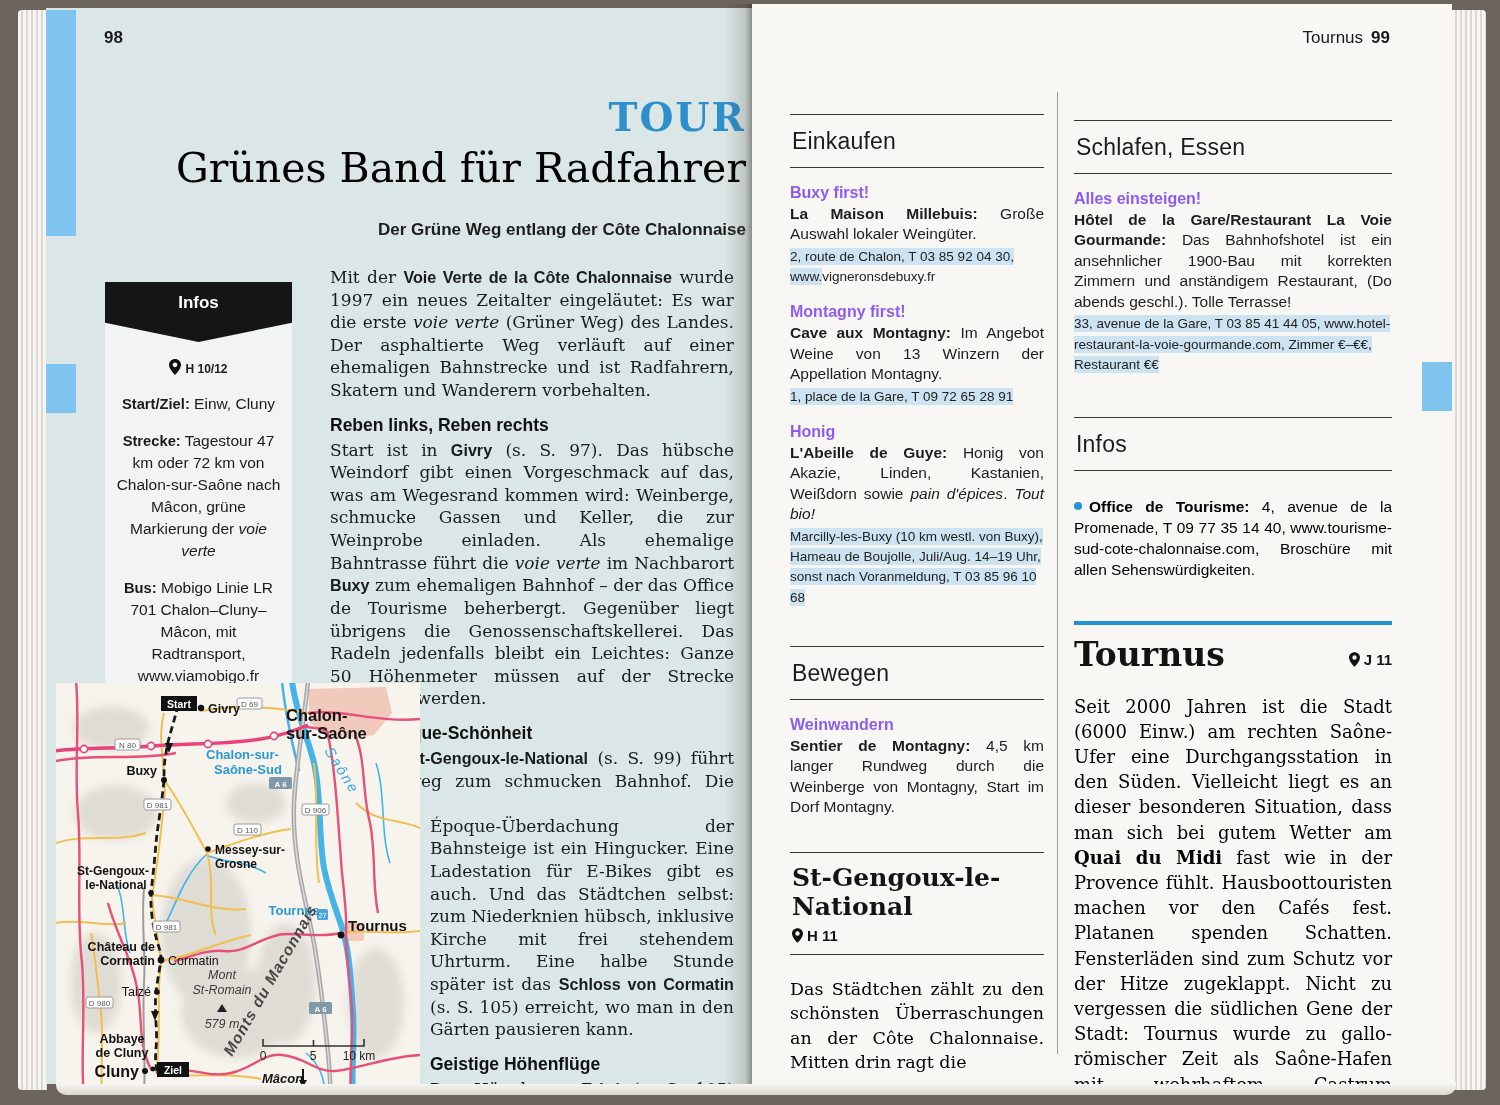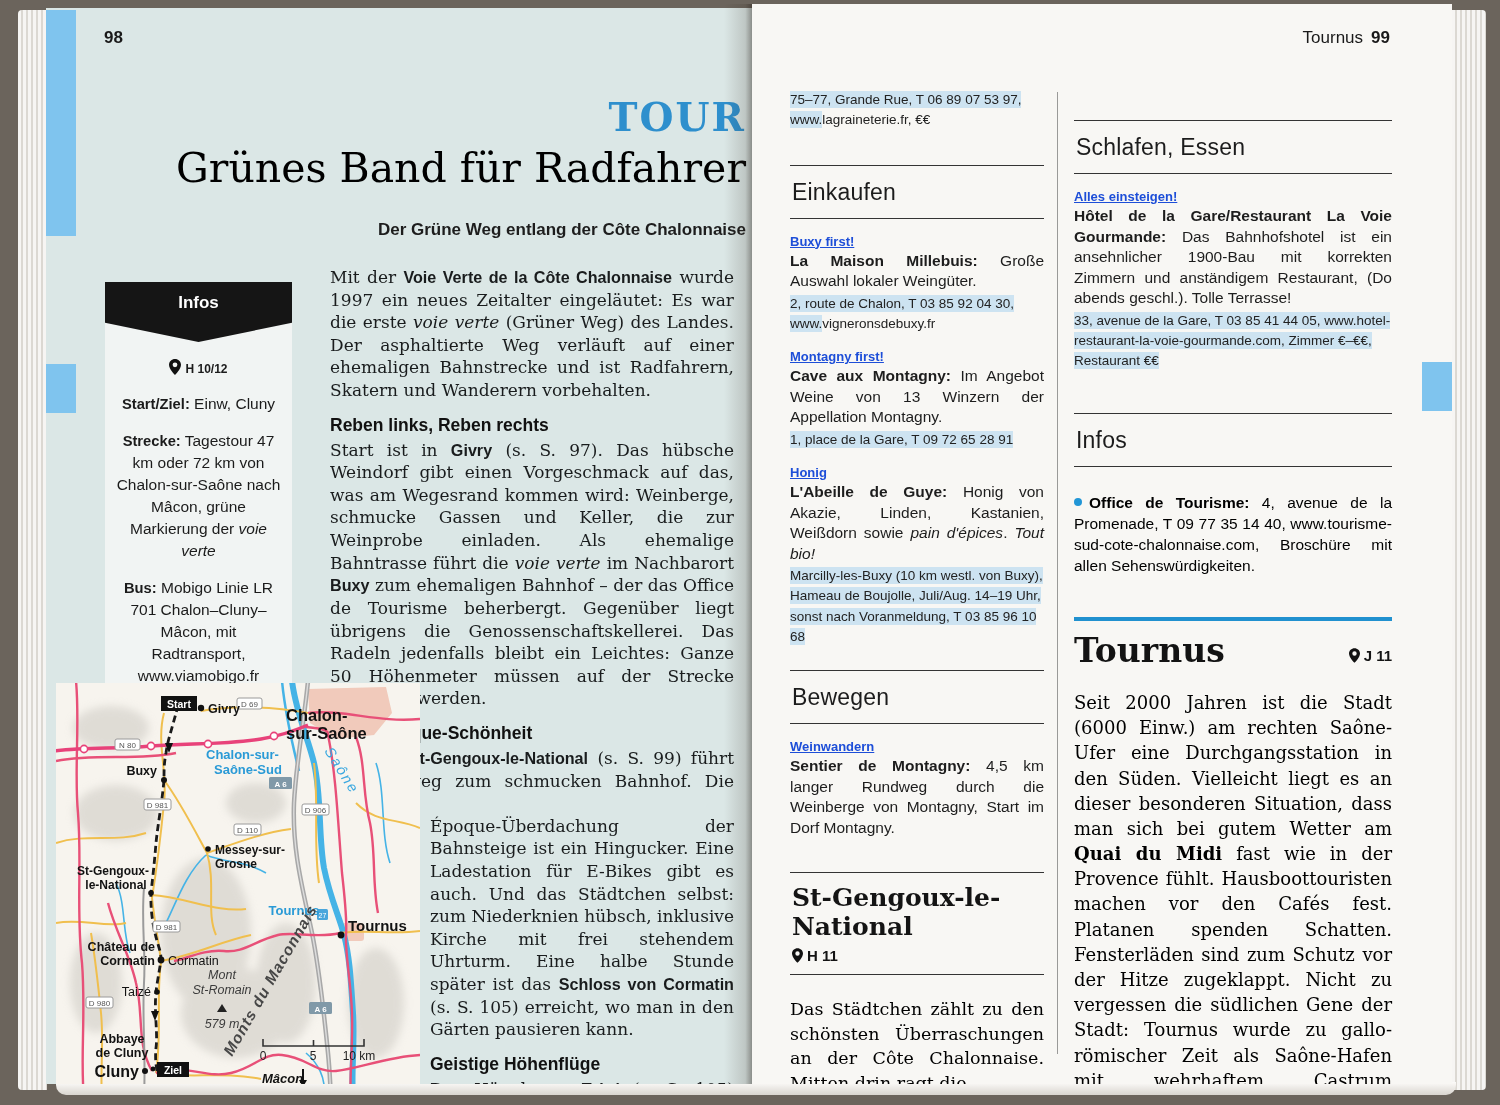--- a/index.html
+++ b/index.html
@@ -54,21 +54,21 @@
   
   .col{position:absolute;top:84px;}
   .col1{left:38px;width:254px;}
   .col2{left:322px;width:318px;}
   .coldivider{position:absolute;left:305px;top:88px;width:1px;height:962px;background:#9a9a98;}
   .addr{font-size:13.5px;line-height:1.5;color:#222;margin:2px 0 0 0;}
   .addr-top{margin-bottom:34px;}
   .sec-h{font-size:23px;font-weight:normal;color:#1c1c1c;border-top:1.5px solid #343434;border-bottom:1.5px solid #343434;
      padding:13px 2px 12px 2px;margin:26px 0 4px 0;letter-spacing:.2px;}
   .entry{margin-top:15px;}
-  .tag{color:#1d4ed8;font-weight:bold;font-size:13px;line-height:1.25;text-decoration:underline;}
+  .tag{color:#8b5cf6;font-weight:bold;font-size:16px;line-height:1.25;}
   .sans-p{font-size:15.5px;line-height:1.32;color:#1d1d1d;margin:1px 0 0 0;text-align:justify;}
   .city-block{border-top:1.5px solid #343434;border-bottom:1.5px solid #343434;margin-top:34px;padding:10px 2px 10px 2px;}
   .city-name{font-family:"DejaVu Serif","Liberation Serif",serif;font-weight:bold;font-size:25px;color:#141414;}
   .gridrow{font-weight:bold;font-size:15px;margin-top:6px;color:#141414;}
   .city-para{margin-top:22px;font-size:17.5px;line-height:1.4;}
   .col2 .serif-p{font-size:18px;line-height:1.4;}
   .bullet{display:inline-block;width:8px;height:8px;border-radius:50%;background:#2196d6;margin-right:7px;vertical-align:2px;}
   .info-item{margin-top:26px;font-size:15.5px;line-height:1.35;text-align:justify;}
   .tournus-block{border-top:4px solid #2191cf;margin-top:40px;padding-top:10px;display:flex;justify-content:space-between;align-items:flex-end;}
   .tournus-title{font-family:"DejaVu Serif","Liberation Serif",serif;font-weight:bold;font-size:33px;color:#131313;}
@@ -306,21 +306,20 @@
   <div class="gutter"></div>
 
   <div class="page p99">
     <div class="tab-right"></div>
     <div class="pageno-row">
       <span>Tournus</span><span class="num">99</span>
     </div>
     <div class="coldivider"></div>
 
     <div class="col col1">
-      <p class="addr addr-top"><span class="hl">75–77, Grande Rue, T 06 89 07 53 97, www.</span><span>lagraineterie.fr, €€</span></p>
 
       <div class="sec-h">Einkaufen</div>
 
       <div class="entry">
         <div class="tag">Buxy first!</div>
         <p class="sans-p"><span class="b">La Maison Millebuis:</span><span> Große Auswahl lokaler Weingüter.</span></p>
         <p class="addr"><span class="hl">2, route de Chalon, T 03 85 92 04 30, www.</span><span>vigneronsdebuxy.fr</span></p>
       </div>
 
       <div class="entry">
@@ -328,21 +327,21 @@
         <p class="sans-p"><span class="b">Cave aux Montagny:</span><span> Im Angebot Weine von 13 Winzern der Appellation Montagny.</span></p>
         <p class="addr"><span class="hl">1, place de la Gare, T 09 72 65 28 91</span></p>
       </div>
 
       <div class="entry">
         <div class="tag">Honig</div>
         <p class="sans-p"><span class="b">L'Abeille de Guye:</span><span> Honig von Akazie, Linden, Kastanien, Weißdorn sowie </span><span class="i">pain d'épices</span><span>. </span><span class="i">Tout bio!</span></p>
         <p class="addr"><span class="hl">Marcilly-les-Buxy (10 km westl. von Buxy), Hameau de Boujolle, Juli/Aug. 14–19 Uhr, sonst nach Voranmeldung, T 03 85 96 10 68</span></p>
       </div>
 
-      <div class="sec-h" style="margin-top:23px;">Bewegen</div>
+      <div class="sec-h" style="margin-top:38px;">Bewegen</div>
 
       <div class="entry">
         <div class="tag">Weinwandern</div>
         <p class="sans-p"><span class="b">Sentier de Montagny:</span><span> 4,5 km langer Rundweg durch die Weinberge von Montagny, Start im Dorf Montagny.</span></p>
       </div>
 
       <div class="city-block">
         <div class="city-name serif">St-Gengoux-le-National</div>
         <div class="gridrow">
           <svg class="pin" width="11" height="15" viewBox="0 0 12 16">

